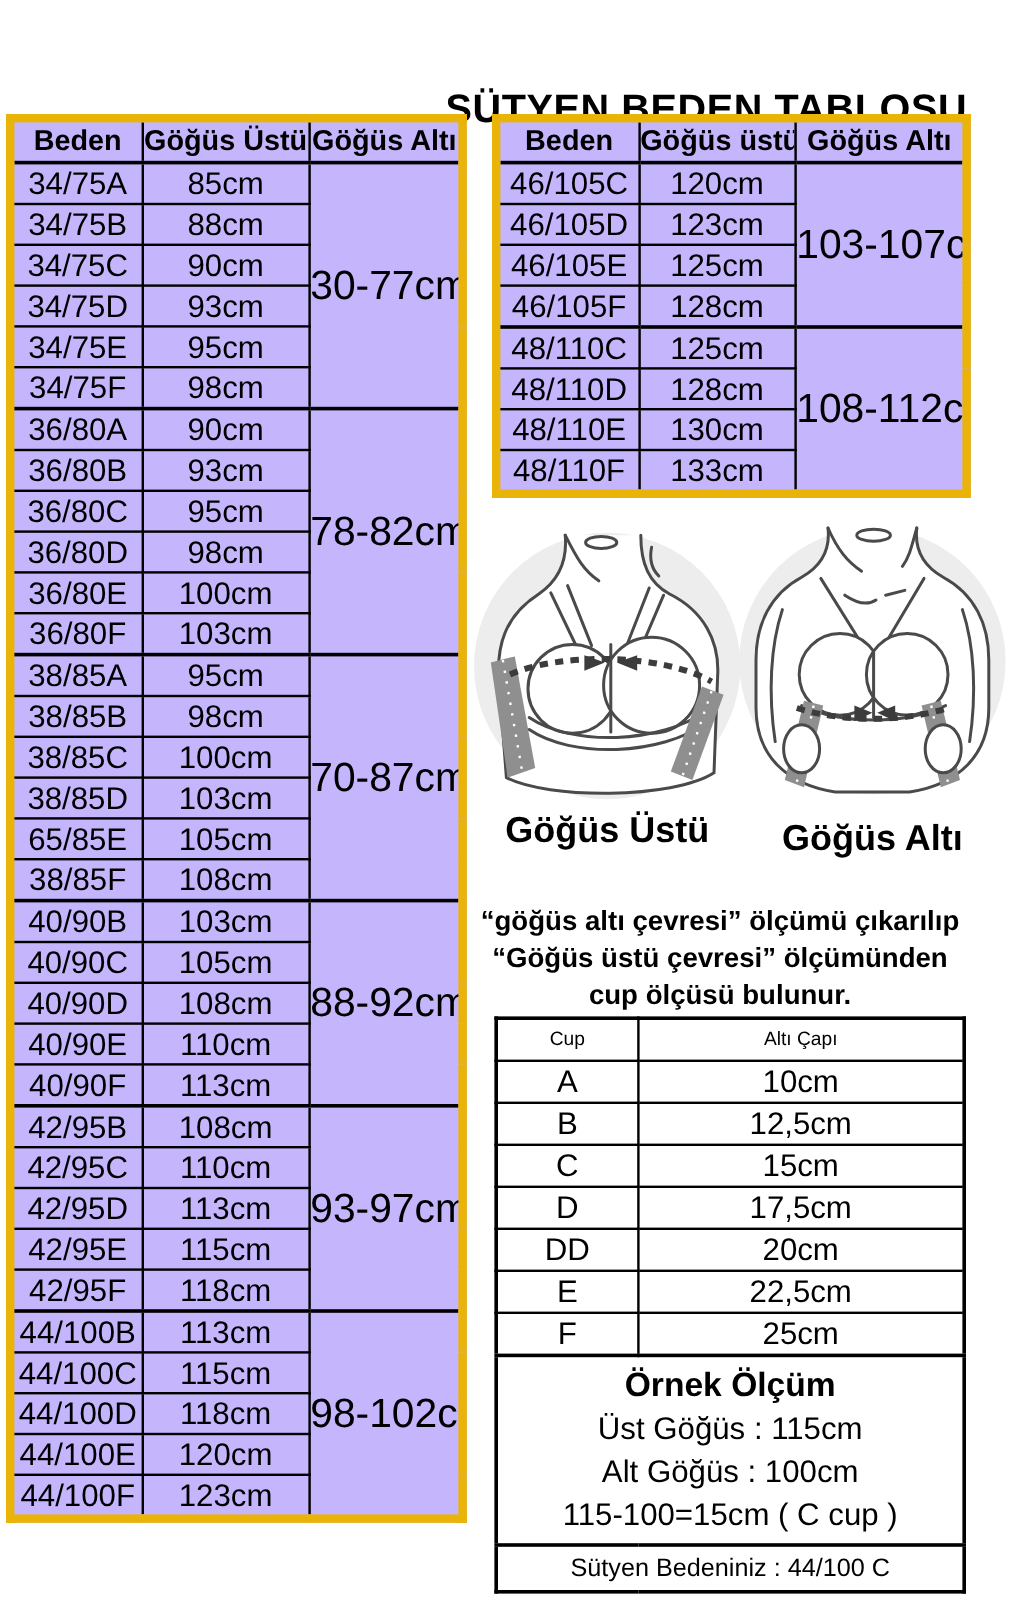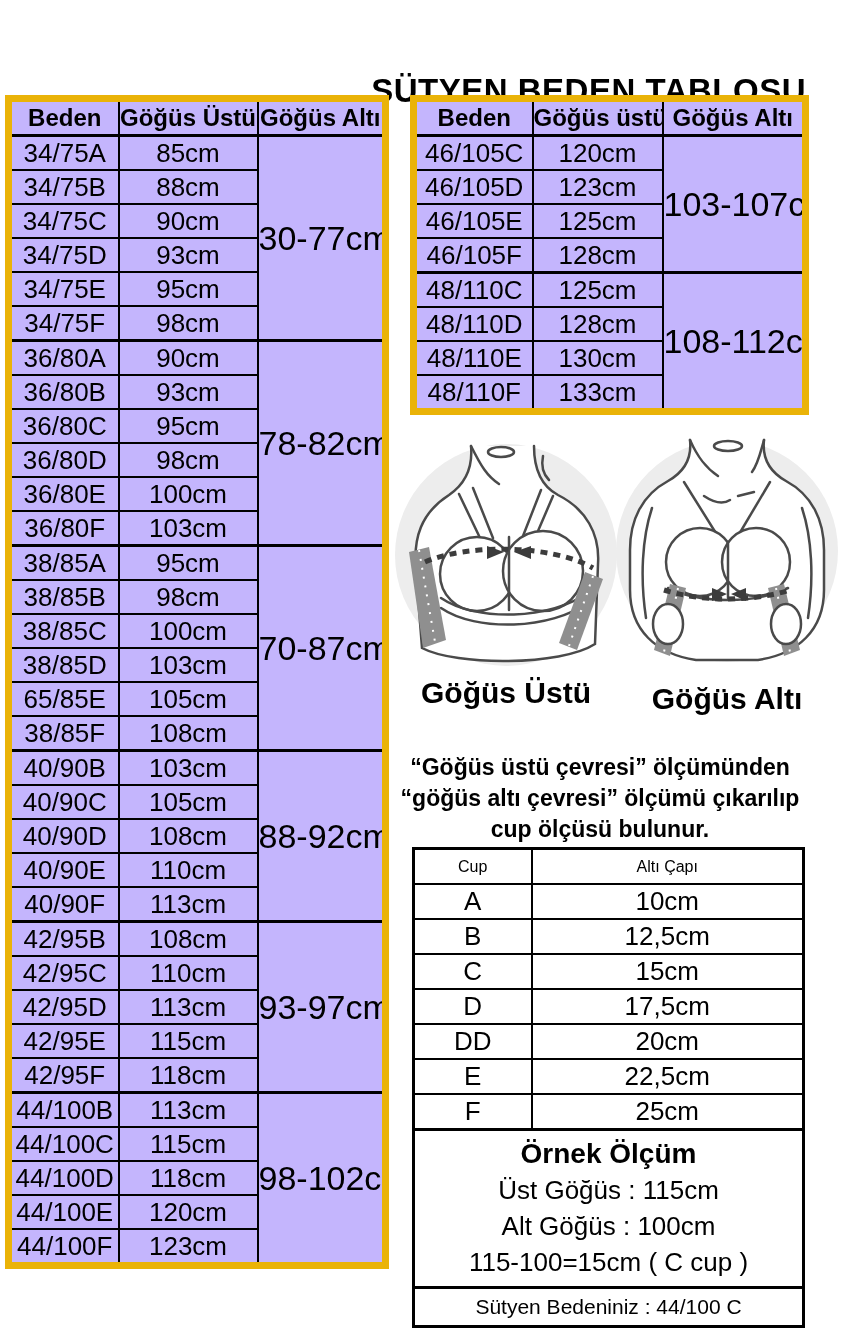--- a/index.html
+++ b/index.html
@@ -358,22 +358,22 @@
         <polygon points="100,150 115,156 100,163"></polygon>
         <polygon points="134,150 119,156 134,163"></polygon>
       </g>
     </svg>
   </div>
 
   <div class="fig-label fig-label-left">Göğüs Üstü</div>
   <div class="fig-label fig-label-right">Göğüs Altı</div>
 
   <div class="instruction">
+    <div>“göğüs altı çevresi” ölçümü çıkarılıp</div>
     <div>“Göğüs üstü çevresi” ölçümünden</div>
-    <div>“göğüs altı çevresi” ölçümü çıkarılıp</div>
     <div>cup ölçüsü bulunur.</div>
   </div>
 
   <table class="cup">
     <colgroup>
         <col class="c1">
         <col>
       </colgroup>
     <thead>
       <tr>

